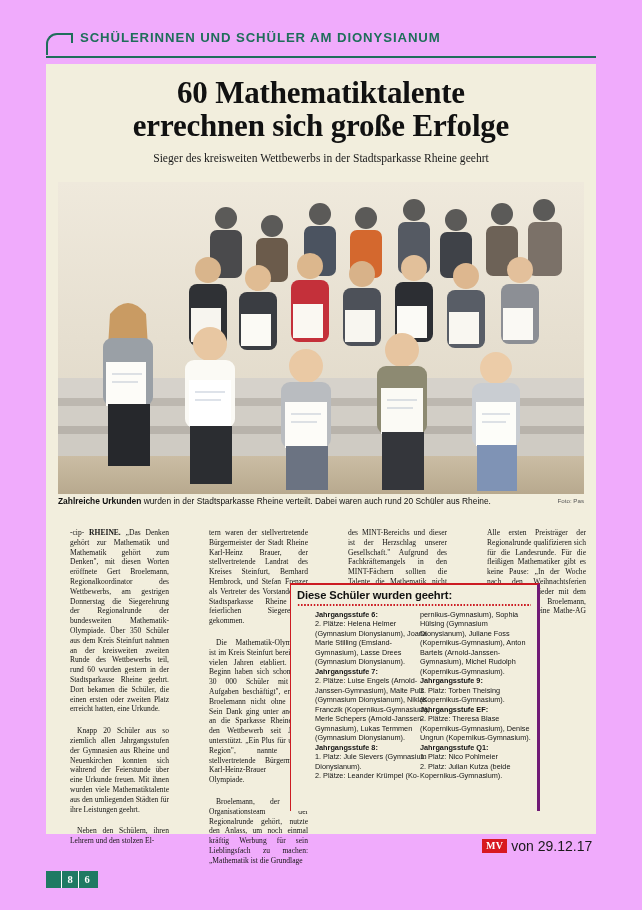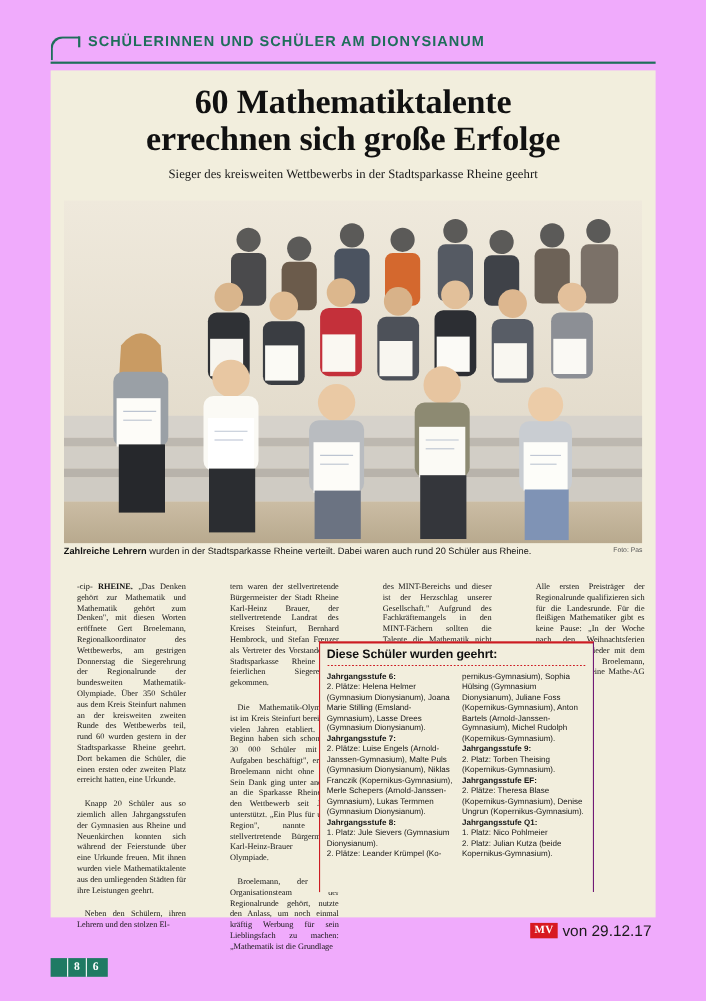--- a/index.html
+++ b/index.html
@@ -95,21 +95,21 @@
   .c1 { left: 0; }
   .c2 { left: 139px; }
   .c3 { left: 278px; width: 123px; height: 128px; overflow: hidden; }
   .c4 { left: 417px; width: 123px; height: 128px; overflow: hidden; }
 
   
   .honor-box {
     position: absolute; left: 290px; top: 583px; width: 250px; height: 228px;
     border-top: 2.5px solid #cc1b22;
     border-left: 1px solid #cc1b22;
-    border-right: 1px solid #701a75;
+    border-right: 3px solid #701a75;
     background: #f2eedd;
     padding: 4px 6px 0 6px;
   }
   .honor-title {
     font-size: 11.2px; font-weight: bold; color: #111;
     letter-spacing: -0.1px;
     margin-bottom: 3px;
   }
   .dotline {
     height: 2px; width: 100%;
@@ -118,21 +118,21 @@
     background-repeat: repeat-x;
     margin-bottom: 4px;
   }
   .honor-cols { position: relative; height: 200px; }
   .hcol {
     position: absolute; top: 0; width: 115px;
     font-size: 7.3px; line-height: 1.30;
     color: #141414; text-align: left;
     hyphens: auto;
   }
-  .hcol.left { left: 0; }
+  .hcol.left { left: 18px; }
   .hcol.right { left: 123px; }
   .hcol .grade { font-weight: bold; display: block; }
   .hcol .entry { display: block; }
 
   
   .mv-stamp {
     position: absolute; left: 482px; top: 838px;
     display: flex; align-items: center; gap: 4px;
   }
   .mv-logo {
@@ -275,21 +275,21 @@
             <line x1="233" y1="240" x2="259" y2="240"></line>
           <line x1="329" y1="218" x2="359" y2="218"></line>
             <line x1="329" y1="226" x2="355" y2="226"></line>
           <line x1="424" y1="232" x2="452" y2="232"></line>
             <line x1="424" y1="240" x2="448" y2="240"></line>
         </g>
       </svg>
     </div>
 
     <div class="caption">
-      <b>Zahlreiche Lehrern</b><span> wurden in der Stadtsparkasse Rheine verteilt. Dabei waren auch rund 20 Schüler aus Rheine.</span>
+      <b>Zahlreiche Urkunden</b><span> wurden in der Stadtsparkasse Rheine verteilt. Dabei waren auch rund 20 Schüler aus Rheine.</span>
       <span class="credit">Foto: Pas</span>
     </div>
 
     <div class="cols">
       <div class="col c1">
         <p class="first"><span>-cip-</span> <b>RHEINE.</b> <span>„Das Denken gehört zur Mathematik und Mathematik gehört zum Denken", mit diesen Worten eröffnete Gert Broelemann, Regionalkoordinator des Wettbewerbs, am gestrigen Donnerstag die Siegerehrung der Regionalrunde der bundesweiten Mathematik-Olympiade. Über 350 Schüler aus dem Kreis Steinfurt nahmen an der kreisweiten zweiten Runde des Wettbewerbs teil, rund 60 wurden gestern in der Stadtsparkasse Rheine geehrt. Dort bekamen die Schüler, die einen ersten oder zweiten Platz erreicht hatten, eine Urkunde.</span></p>
         <p>Knapp 20 Schüler aus so ziemlich allen Jahrgangsstufen der Gymnasien aus Rheine und Neuenkirchen konnten sich während der Feierstunde über eine Urkunde freuen. Mit ihnen wurden viele Mathematiktalente aus den umliegenden Städten für ihre Leistungen geehrt.</p>
         <p>Neben den Schülern, ihren Lehrern und den stolzen El-</p>
       </div>
       <div class="col c2">

